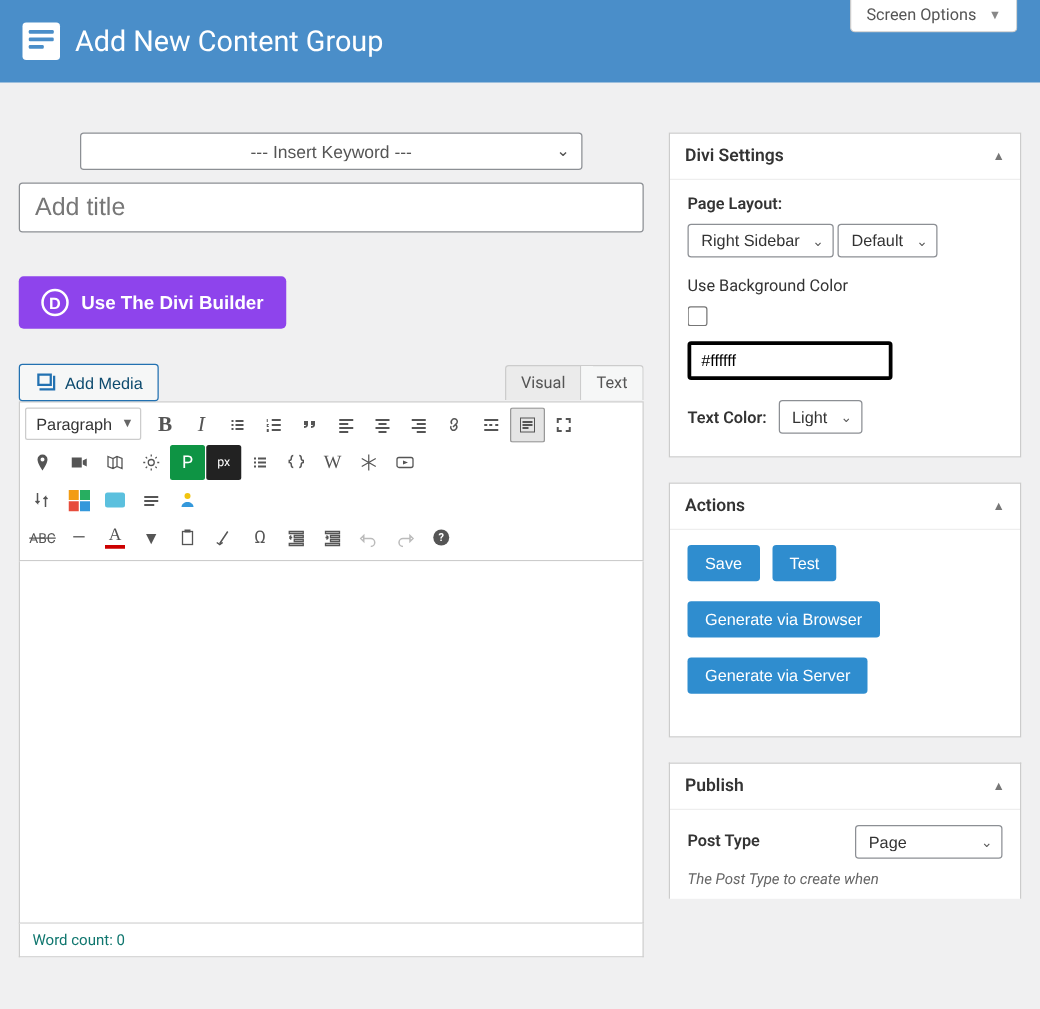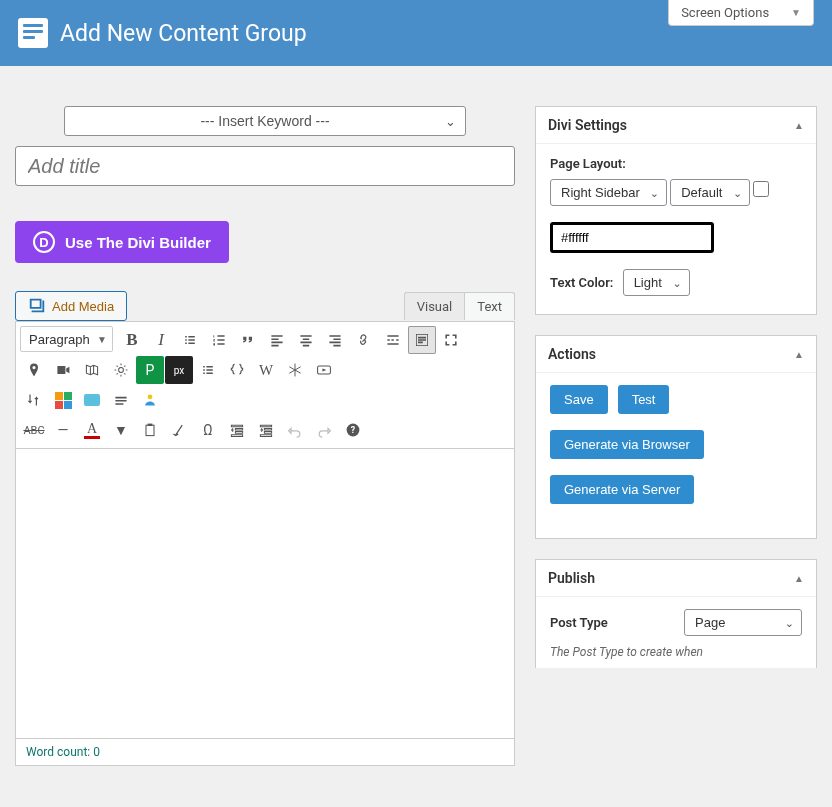--- a/index.html
+++ b/index.html
@@ -39,21 +39,21 @@
   position: absolute;
   top: 0;
   right: 18px;
   background: #fff;
   border: 1px solid #ccc;
   border-top: none;
   border-radius: 0 0 4px 4px;
   padding: 5px 12px;
   font-size: 13px;
   color: #555;
-  display:flex;align-items:center;gap:22px;
+  display:flex;align-items:center;gap:10px;
 }
 .screen-options .caret{font-size:10px;color:#888}
 .content-wrap {
   display: flex;
   padding: 40px 15px 0;
   gap: 20px;
 }
 .main-col { flex: 1; }
 .side-col { width: 282px; }
 .keyword-select {
@@ -79,21 +79,20 @@
 }
 .title-input {
   width: 100%;
   height: 40px;
   border: 1px solid #8c8f94;
   border-radius: 3px;
   padding: 0 12px;
   font-size: 20px;
   color: #555;
   background:#fff;
-  font-style:italic;
 }
 .title-input::placeholder{color:#777}
 .divi-btn {
   margin: 35px 0 28px;
   background: #8e44ec;
   color: #fff;
   border: none;
   border-radius: 4px;
   padding: 10px 18px;
   font-size: 15px;
@@ -109,21 +108,21 @@
 }
 .editor-top {
   display: flex;
   align-items: center;
   justify-content: space-between;
   margin-bottom:0;
 }
 .add-media-btn {
   background: #f6f7f7;
   border: 1px solid #2271b1;
-  color: #a16207;
+  color: #0c4a6e;
   border-radius: 3px;
   padding: 5px 12px;
   font-size: 13px;
   display:inline-flex;align-items:center;gap:6px;
 }
 .editor-tabs {
   display: flex;
   padding-left: 20px;
 }
 .etab {
@@ -467,20 +466,21 @@
         <div class="sel-wrap">
           <select class="sel"><option>Right Sidebar</option></select>
           <span class="chev">⌄</span>
         </div>
 
         <div class="sel-wrap">
           <select class="sel"><option>Default</option></select>
           <span class="chev">⌄</span>
         </div>
 
+        <span class="field-label" style="font-weight:400">Use Background Color</span>
         <input type="checkbox" class="chk" style="">
         <br>
         <input type="text" class="colorfield" value="#ffffff" style="">
 
         <div>
           <span class="inline-label">Text Color:</span>
           <span class="sel-wrap" style="margin-bottom:0">
             <select class="sel"><option>Light</option></select>
             <span class="chev">⌄</span>
           </span>

